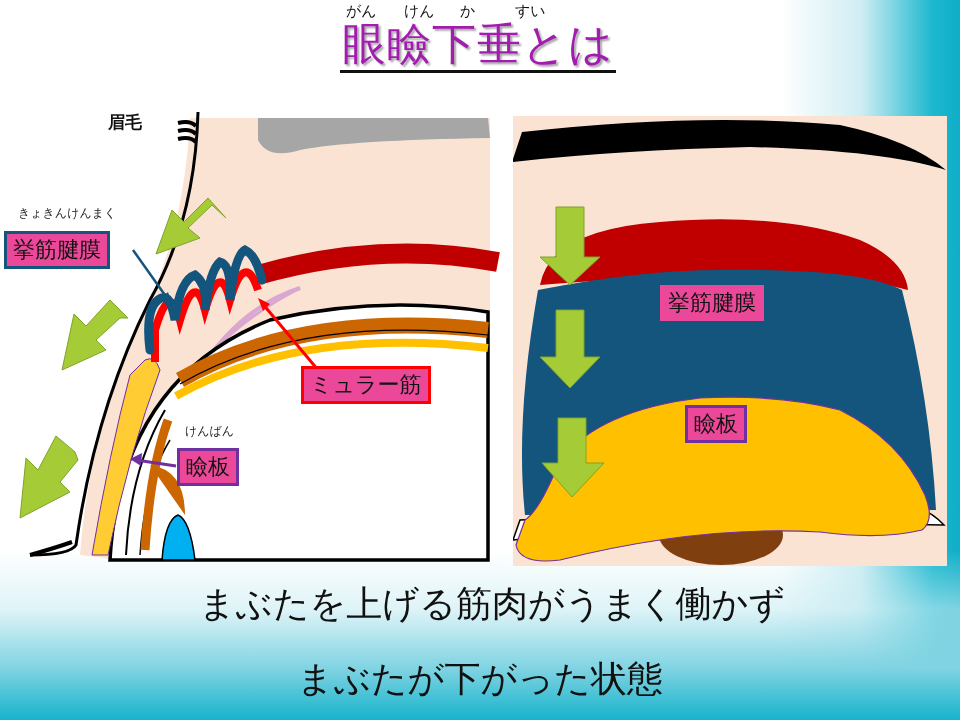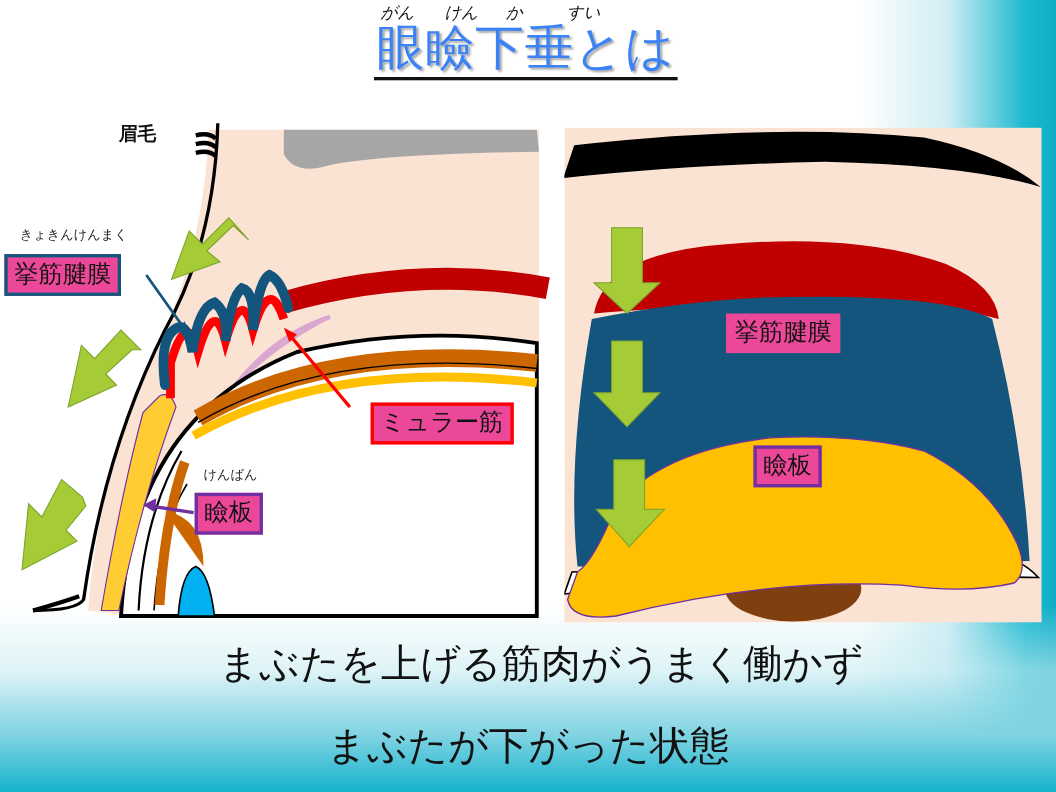--- a/index.html
+++ b/index.html
@@ -10,24 +10,24 @@
   }
   .bg-right {
     position: absolute; right: 0; top: 0; width: 180px; height: 720px;
     background: linear-gradient(to right, rgba(255,255,255,0) 0%, rgba(160,220,232,0.5) 45%, #1bb8cf 85%, #10adc8 100%);
   }
   .bg-bottom {
     position: absolute; left: 0; bottom: 0; width: 960px; height: 170px;
     background: linear-gradient(to bottom, rgba(255,255,255,0) 0%, rgba(200,236,242,0.6) 35%, #7fd3e2 70%, #16b3cc 100%);
   }
   .ruby {
-    position: absolute; top: 2px; font-size: 15px; color: #111; font-style: italic;
+    position: absolute; top: 2px; font-size: 15px; color: #111;
   }
   .title {
-    position: absolute; left: 340px; top: 18px; font-size: 44px; color: #3b82f6;
+    position: absolute; left: 340px; top: 18px; font-size: 44px; color: #a21caf;
     letter-spacing: 1px; text-shadow: 2px 2px 2px rgba(0,0,0,0.35);
     border-bottom: 3px solid #111; line-height: 52px; padding: 0 2px;
   }
   .label {
     position: absolute; background: #ec4899; color: #111; font-size: 22px;
     padding: 2px 6px; line-height: 28px; white-space: nowrap;
   }
   .small-ruby { position: absolute; font-size: 12px; color: #222; }
   .caption {
     position: absolute; left: 0; width: 960px; text-align: center;
@@ -98,21 +98,21 @@
   <g fill="#a5cc37" stroke="#7ea32a" stroke-width="1">
     <polygon points="226,218 208,198 184,222 172,210 156,254 200,238 188,228 212,205"></polygon>
     <polygon points="128,318 110,300 86,326 74,314 62,370 106,350 96,340 120,318"></polygon>
     <polygon points="75,452 56,436 38,470 26,458 20,518 70,492 60,482 78,460"></polygon>
   </g>
 </svg>
 
 <span class="label" style="left:108px;top:108px;font-weight:bold;font-size:17px;background:transparent;padding:0;">眉毛</span>
 <span class="small-ruby" style="left:18px;top:205px;">きょきんけんまく</span>
 <span class="label" style="left:4px;top:231px;border:3px solid #13557d;">挙筋腱膜</span>
-<span class="label" style="left:301px;top:366px;border:3px solid #ff0000;margin-left:36px;">ミュラー筋</span>
+<span class="label" style="left:301px;top:366px;border:3px solid #ff0000;">ミュラー筋</span>
 <span class="small-ruby" style="left:185px;top:423px;background:#fff;text-align:right;">けんばん</span>
 <span class="label" style="left:177px;top:448px;border:3px solid #7030a0;">瞼板</span>
 
 <svg style="left:513px;top:116px;" width="434" height="450" viewBox="513 116 434 450">
   <rect x="513" y="116" width="434" height="450" fill="#fbe3d4"></rect>
 
   <path d="M522,132 Q700,112 840,125 Q910,140 946,170 Q880,150 750,147 Q620,150 512,162 Z" fill="#000"></path>
 
   <path d="M513,540 Q700,520 944,525 Q930,510 910,505 L520,520 Z" fill="#fff" stroke="#000" stroke-width="1.5"></path>
 

